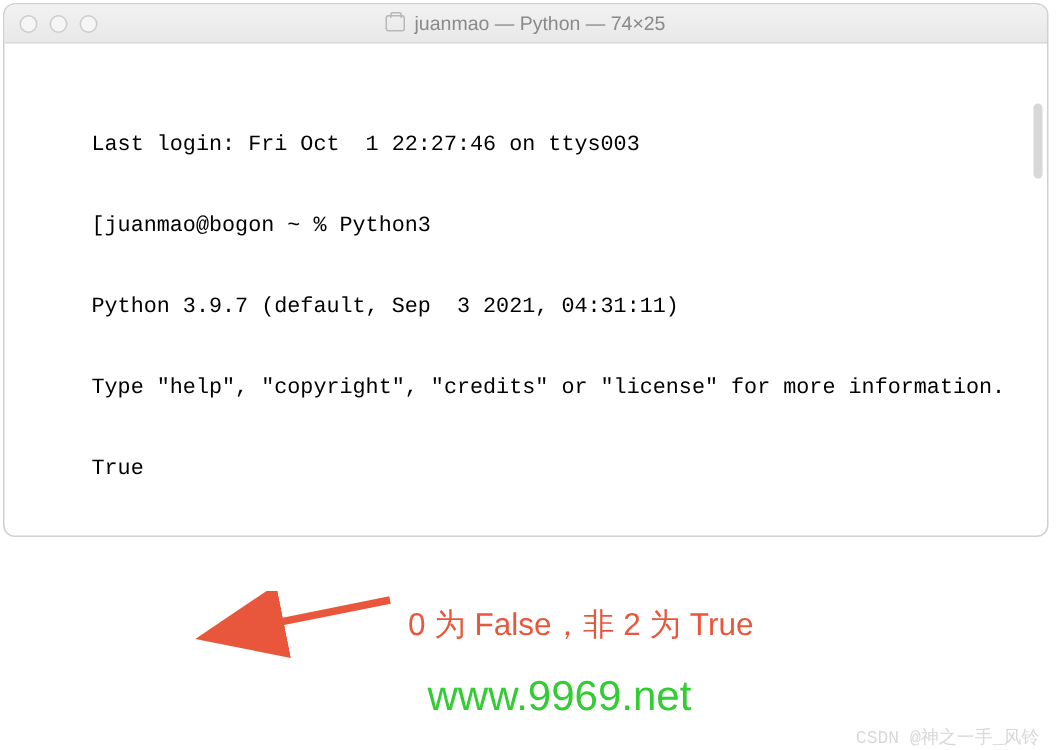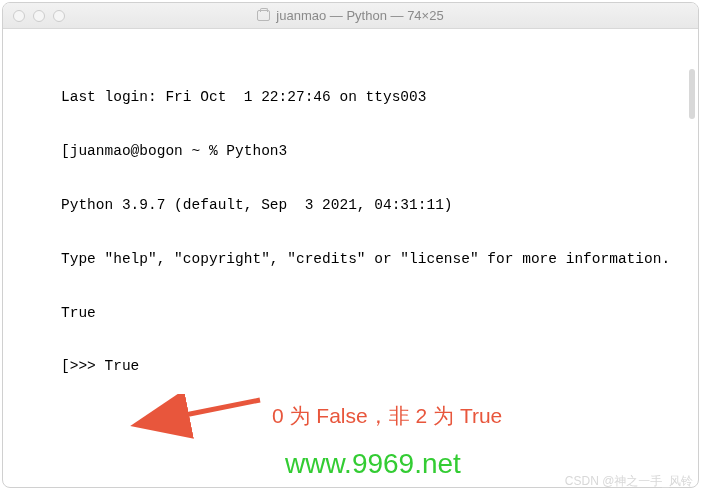--- a/index.html
+++ b/index.html
@@ -10,21 +10,21 @@
       font-family: Menlo, Monaco, "Courier New", monospace;
       font-size: 14.5px;
       overflow: hidden;
       position: relative;
     }
     .window {
       border: 1px solid #d0d0d0;
       border-radius: 8px;
       overflow: hidden;
       width: 697px;
-      height: 486px;
+      height: 356px;
       margin: 2px;
       background: #fff;
       position: relative;
     }
     .titlebar {
       height: 26px;
       background: linear-gradient(#f2f2f2, #e8e8e8);
       border-bottom: 1px solid #d8d8d8;
       display: flex;
       align-items: center;
@@ -110,23 +110,23 @@
       left: 285px;
       top: 448px;
       color: #33cc33;
       font-family: Arial, sans-serif;
       font-size: 28px;
       white-space: nowrap;
     }
     .csdn {
       position: absolute;
       right: 12px;
-      bottom: 10px;
+      bottom: 0;
       color: #d8d8d8;
-      font-family: Liberation Sans, sans-serif;
+      font-family: Liberation Mono, monospace;
       font-size: 12px;
       white-space: nowrap;
     }
   </style>
 </head>
 <body>
 
 <div class="window">
   <div class="titlebar">
     <div class="traffic-lights">

